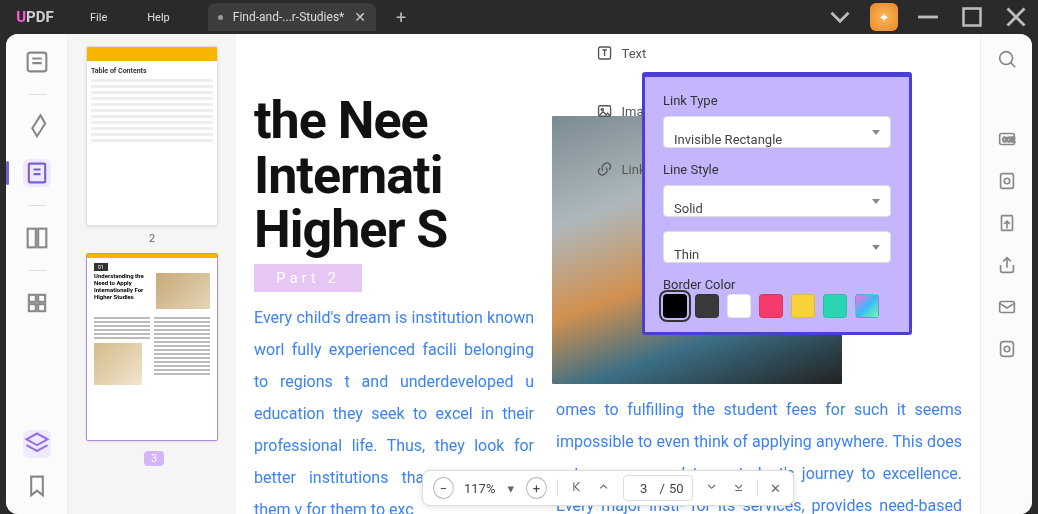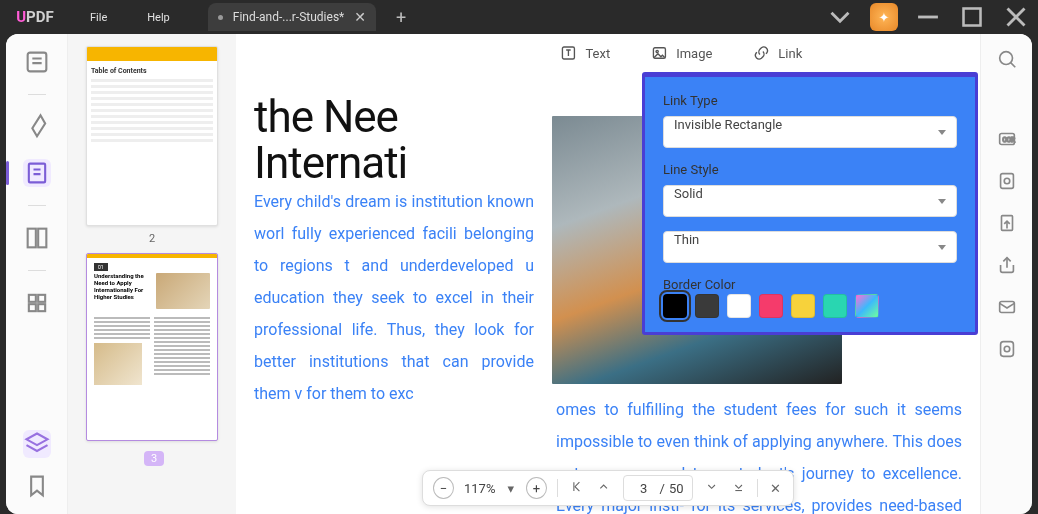--- a/index.html
+++ b/index.html
@@ -39,37 +39,37 @@
 .thumb2-chapter { display: inline-block; background: #333; color: #fff; font-size: 5px; padding: 1px 4px; margin-bottom: 2px; }
 .thumb2-title { font-size: 6px; font-weight: bold; line-height: 1.15; margin-bottom: 3px; }
 .thumb2-row { display: flex; gap: 4px; }
 .thumb2-col { flex: 1; }
 .thumb2-img { width: 54px; height: 36px; background: linear-gradient(135deg, #c9a877, #e4d5b8); border-radius: 1px; }
 .thumb2-img2 { width: 48px; height: 42px; background: linear-gradient(135deg, #d5bb8a, #f0e5cf); margin-top: 4px; }
 .thumb-para { height: 2px; background: #bbb; margin: 2px 0; }
 
 .main { flex: 1; padding: 0 0 0 18px; position: relative; background: #fff; overflow: hidden; }
 
-.toolbar-top { position: absolute; top: 10px; left: 50%; transform: translateX(-20%); display: flex; gap: 40px; z-index: 5; }
+.toolbar-top { position: absolute; top: 10px; left: 50%; transform: translateX(-20%); display: flex; gap: 40px; z-index: 5; flex-direction: column; }
 .tool-item { display: flex; align-items: center; gap: 8px; color: #555; font-size: 13px; cursor: pointer; }
 .tool-item .ico { width: 18px; height: 18px; display: flex; align-items: center; justify-content: center; }
 
 .doc { margin-top: 60px; }
-.big-title { font-size: 44px; font-weight: 400; letter-spacing: -1px; line-height: 1.05; color: #111; }
+.big-title { font-size: 52px; font-weight: 700; letter-spacing: -1px; line-height: 1.05; color: #111; }
 .part2 { background: #e6c6f5; color: #fff; font-size: 15px; letter-spacing: 4px; padding: 5px 22px; display:inline-block; margin: 6px 0 10px;}
 .body-text { font-size: 16px; color: #3b82f6; line-height: 2; text-align: justify; padding-right: 18px; }
 .body-text.col2 { padding-left: 4px; }
 .columns { display: flex; gap: 0; }
 .col-left { width: 298px; }
 .col-right { flex: 1; }
 .hero-img { width: 290px; height: 268px; background: linear-gradient(160deg, #7b8a92 0%, #aeb8bc 30%, #d2904f 55%, #3b6f85 75%, #222 100%); margin-top: 22px; position: relative; overflow: hidden; border-radius: 1px; }
 
-.panel { position: absolute; top: 38px; left: 406px; width: 336px; background: #3b82f6; border: 3px solid #4a3ed4; border-top: 5px solid #4a3ed4; border-radius: 3px; padding: 16px 18px 14px; z-index: 20; }
+.panel { position: absolute; top: 38px; left: 406px; width: 270px; background: #c4b5fd; border: 3px solid #4a3ed4; border-top: 5px solid #4a3ed4; border-radius: 3px; padding: 16px 18px 14px; z-index: 20; }
 .panel-label { font-size: 13px; color: #333; margin-bottom: 8px; }
-.panel-select { width: 100%; height: 32px; border: 1px solid #ddd; border-radius: 4px; padding: 0 28px 0 10px; font-size: 13px; color: #444; margin-bottom: 14px; background: #fff; display: flex; align-items: flex-start; position: relative; cursor: pointer; }
+.panel-select { width: 100%; height: 32px; border: 1px solid #ddd; border-radius: 4px; padding: 0 28px 0 10px; font-size: 13px; color: #444; margin-bottom: 14px; background: #fff; display: flex; align-items: flex-end; position: relative; cursor: pointer; }
 .panel-select::after { content: ""; position: absolute; right: 10px; top: 13px; border-left: 4px solid transparent; border-right: 4px solid transparent; border-top: 5px solid #888; }
 .swatches { display: flex; gap: 8px; }
 .swatch { width: 24px; height: 24px; border-radius: 4px; cursor: pointer; border: 1px solid rgba(0,0,0,.1); }
 .swatch.sel { outline: 2px solid #333; outline-offset: 2px; }
 
 .zoom-bar { position: absolute; bottom: 8px; left: 50%; transform: translateX(-50%); background: #fff; border: 1px solid #ddd; border-radius: 8px; height: 36px; display: flex; align-items: center; padding: 0 10px; gap: 10px; font-size: 13px; color: #444; box-shadow: 0 1px 6px rgba(0,0,0,.12); z-index: 30; }
 .zb-btn { width: 22px; height: 22px; border-radius: 50%; border: 1px solid #bbb; display: flex; align-items: center; justify-content: center; cursor: pointer; font-size: 13px; }
 .zb-sep { width: 1px; height: 18px; background: #ddd; }
 .zb-page { border: 1px solid #ddd; border-radius: 4px; height: 26px; padding: 0 8px; display: flex; align-items: center; gap: 4px; }
 .zb-input { width: 24px; border: none; text-align: center; font-size: 13px; color: #444; }
@@ -272,21 +272,23 @@
           <span>Link</span>
         </div>
     </div>
 
     <div class="doc">
       <div class="columns">
         <div class="col-left">
           <div class="big-title">
             <span>the Nee</span><br>
             <span>Internati</span><br>
+            <span>Higher S</span>
           </div>
+          <div class="part2">Part 2</div>
           <div class="body-text">Every child's dream is institution known worl fully experienced facili belonging to regions t and underdeveloped u education they seek to excel in their professional life. Thus, they look for better institutions that can provide them v for them to exc</div>
         </div>
         <div class="col-right">
           <div class="hero-img"></div>
           <div class="body-text col2" style="margin-top:10px">omes to fulfilling the student fees for such it seems impossible to even think of applying anywhere. This does not mean an end to a student's journey to excellence. Every major insti- for its services, provides need-based scholarships to applicants</div>
         </div>
       </div>
     </div>
 
     <div class="panel">

